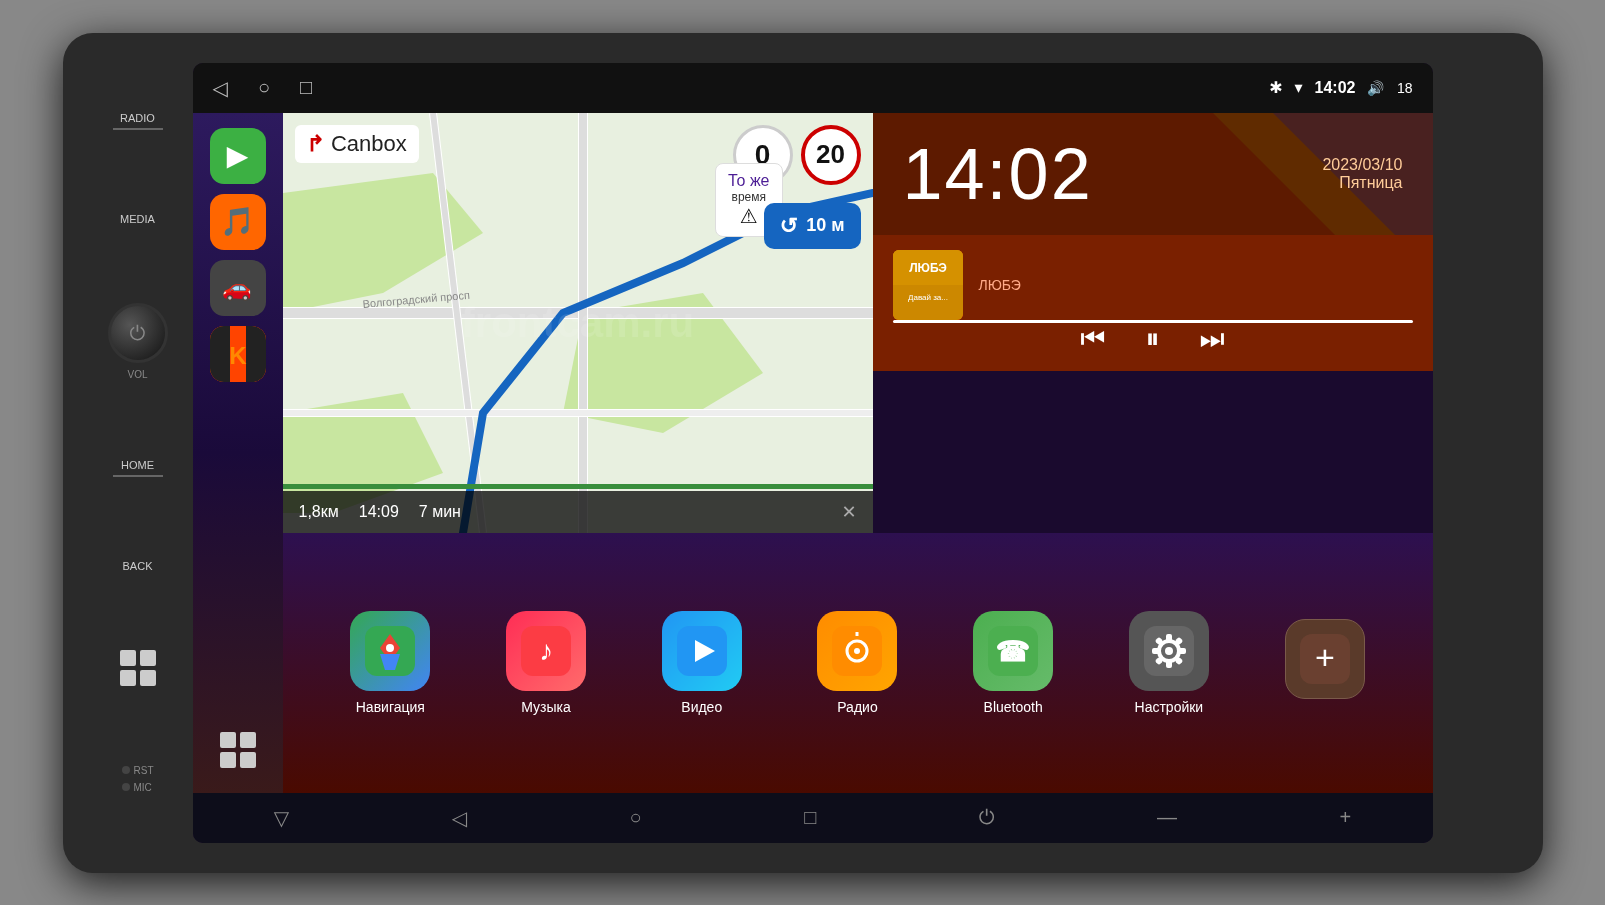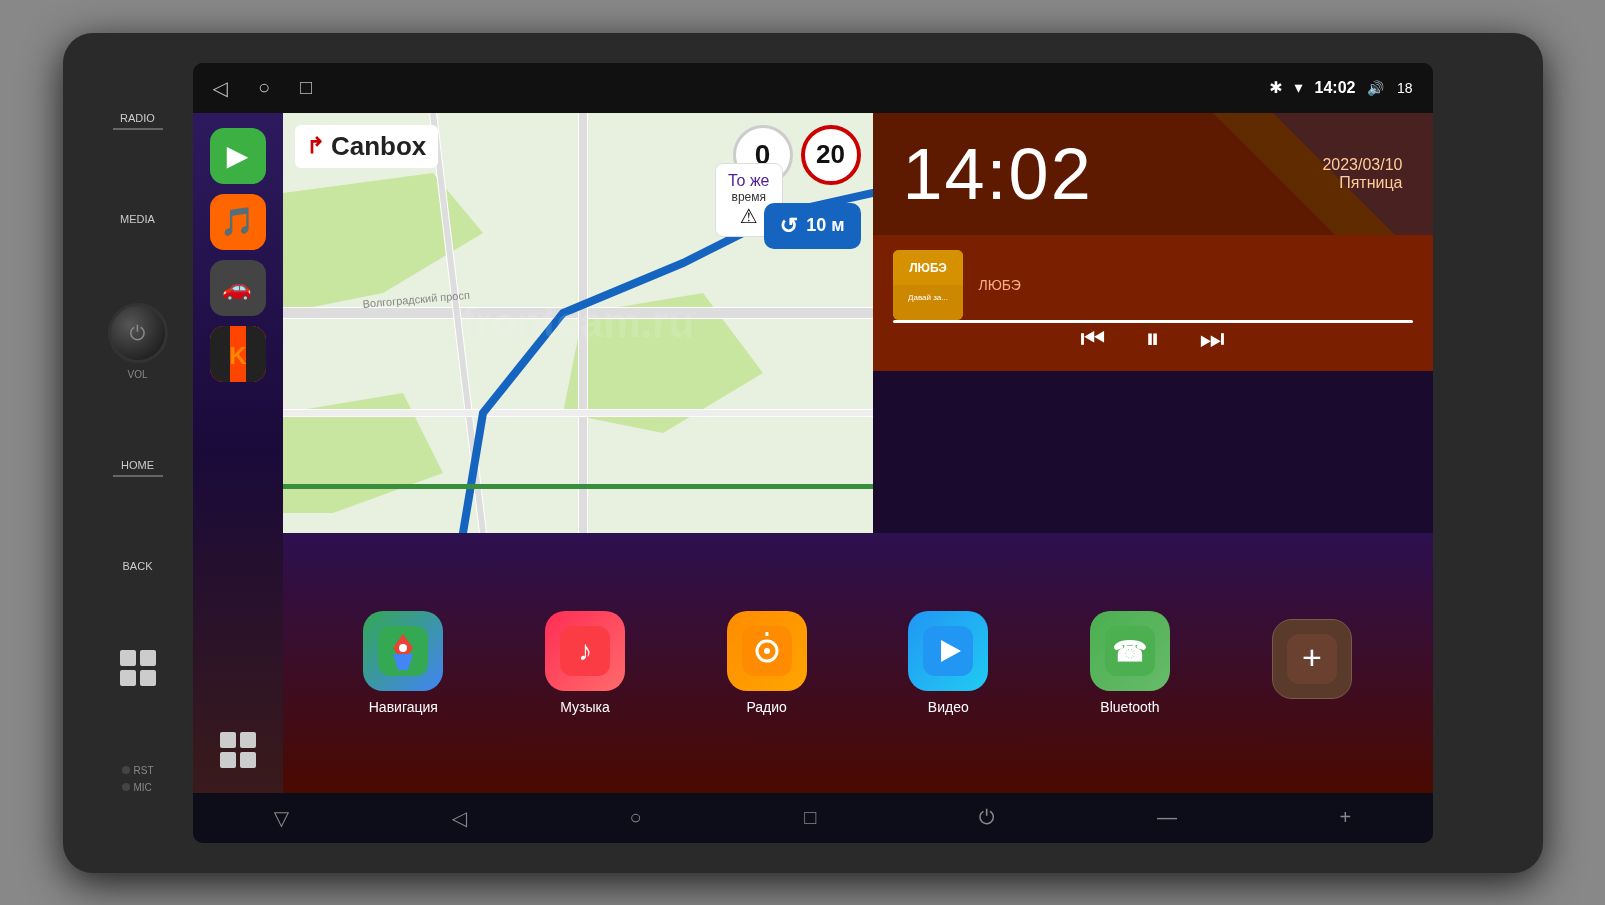--- a/index.html
+++ b/index.html
@@ -651,21 +651,21 @@
 
           <polyline points="180,420 200,300 280,200 400,150 500,100 590,80" stroke="#1565c0" stroke-width="8" fill="none" stroke-linecap="round"></polyline>
 
           <text x="80" y="195" fill="#888" font-size="11" transform="rotate(-5, 80, 195)">Волгоградский просп</text>
         </svg>
 
         <div class="watermark">frontcam.ru</div>
 
         <div class="canbox-logo">
           <span class="arrow-logo">↱</span>
-          <span style="font-size:26px;font-weight:700;color:#222;">Canbox</span>
+          <span style="font-size:22px;font-weight:400;color:#222;">Canbox</span>
         </div>
 
         <div class="speed-display">
           <div class="speed-current">
             <span>0</span>
           </div>
           <div class="speed-limit">
             <span>20</span>
           </div>
         </div>
@@ -676,20 +676,28 @@
           <div style="font-size:20px;">⚠</div>
         </div>
 
         <div class="nav-instruction">
           <span style="font-size:22px;">↺</span>
           <span style="font-size:18px;font-weight:bold;">10 м</span>
         </div>
 
         <div class="progress-bar"></div>
 
+        <div class="map-bottom">
+          <div class="map-bottom-info">
+            <span>1,8км</span>
+            <span>14:09</span>
+            <span>7 мин</span>
+          </div>
+          <span class="close-map-btn">✕</span>
+        </div>
       </div>
 
       <div style="display:flex;flex-direction:column;">
 
         <div class="clock-widget">
 
           <svg class="clock-geo" viewBox="0 0 220 220" style="position:absolute;right:0;top:0;">
             <polygon points="0,0 220,0 220,220" fill="rgba(100,60,0,0.5)"></polygon>
             <polygon points="60,0 220,0 220,160" fill="rgba(40,20,80,0.4)"></polygon>
           </svg>
@@ -744,52 +752,71 @@
           <div class="app-icon-round app-music-bottom">
             <svg width="50" height="50" viewBox="0 0 50 50">
               <rect width="50" height="50" rx="12" fill="#fc3c44"></rect>
               <text x="25" y="34" text-anchor="middle" fill="white" font-size="28">♪</text>
             </svg>
           </div>
           <span class="app-label">Музыка</span>
         </div>
 
         <div class="app-icon-container">
+          <div class="app-icon-round app-video">
+            <svg width="50" height="50" viewBox="0 0 50 50">
+              <rect width="50" height="50" rx="12" fill="#2196f3"></rect>
+              <polygon points="18,14 38,25 18,36" fill="white"></polygon>
+            </svg>
+          </div>
+          <span class="app-label">Видео</span>
+        </div>
+
+        <div class="app-icon-container">
           <div class="app-icon-round app-radio">
             <svg width="50" height="50" viewBox="0 0 50 50">
               <rect width="50" height="50" rx="12" fill="#ff8c00"></rect>
               <circle cx="25" cy="25" r="10" fill="none" stroke="white" stroke-width="3"></circle>
               <line x1="25" y1="10" x2="25" y2="6" stroke="white" stroke-width="3"></line>
               <circle cx="25" cy="25" r="3" fill="white"></circle>
             </svg>
           </div>
           <span class="app-label">Радио</span>
         </div>
 
         <div class="app-icon-container">
-          <div class="app-icon-round app-video">
-            <svg width="50" height="50" viewBox="0 0 50 50">
-              <rect width="50" height="50" rx="12" fill="#2196f3"></rect>
-              <polygon points="18,14 38,25 18,36" fill="white"></polygon>
-            </svg>
-          </div>
-          <span class="app-label">Видео</span>
-        </div>
-
-        <div class="app-icon-container">
           <div class="app-icon-round app-bluetooth">
             <svg width="50" height="50" viewBox="0 0 50 50">
               <rect width="50" height="50" rx="12" fill="#4caf50"></rect>
               <text x="25" y="35" text-anchor="middle" fill="white" font-size="28" font-weight="bold">☎</text>
             </svg>
           </div>
           <span class="app-label">Bluetooth</span>
         </div>
 
 
+        <div class="app-icon-container">
+          <div class="app-icon-round app-settings">
+            <svg width="50" height="50" viewBox="0 0 50 50">
+              <rect width="50" height="50" rx="12" fill="#666"></rect>
+              <circle cx="25" cy="25" r="10" fill="none" stroke="white" stroke-width="4"></circle>
+              <circle cx="25" cy="25" r="4" fill="white"></circle>
+
+              <rect x="22" y="8" width="6" height="8" rx="2" fill="white"></rect>
+              <rect x="22" y="34" width="6" height="8" rx="2" fill="white"></rect>
+              <rect x="8" y="22" width="8" height="6" rx="2" fill="white"></rect>
+              <rect x="34" y="22" width="8" height="6" rx="2" fill="white"></rect>
+              <rect x="12" y="12" width="6" height="6" rx="2" fill="white" transform="rotate(45,15,15)"></rect>
+              <rect x="32" y="12" width="6" height="6" rx="2" fill="white" transform="rotate(45,35,15)"></rect>
+              <rect x="12" y="32" width="6" height="6" rx="2" fill="white" transform="rotate(45,15,35)"></rect>
+              <rect x="32" y="32" width="6" height="6" rx="2" fill="white" transform="rotate(45,35,35)"></rect>
+            </svg>
+          </div>
+          <span class="app-label">Настройки</span>
+        </div>
 
         <div class="app-icon-container">
           <div class="app-icon-round app-add">
             <svg width="50" height="50" viewBox="0 0 50 50">
               <rect width="50" height="50" rx="12" fill="#6a4030"></rect>
               <text x="25" y="35" text-anchor="middle" fill="white" font-size="34" font-weight="300">+</text>
             </svg>
           </div>
           <span class="app-label"> </span>
         </div>

